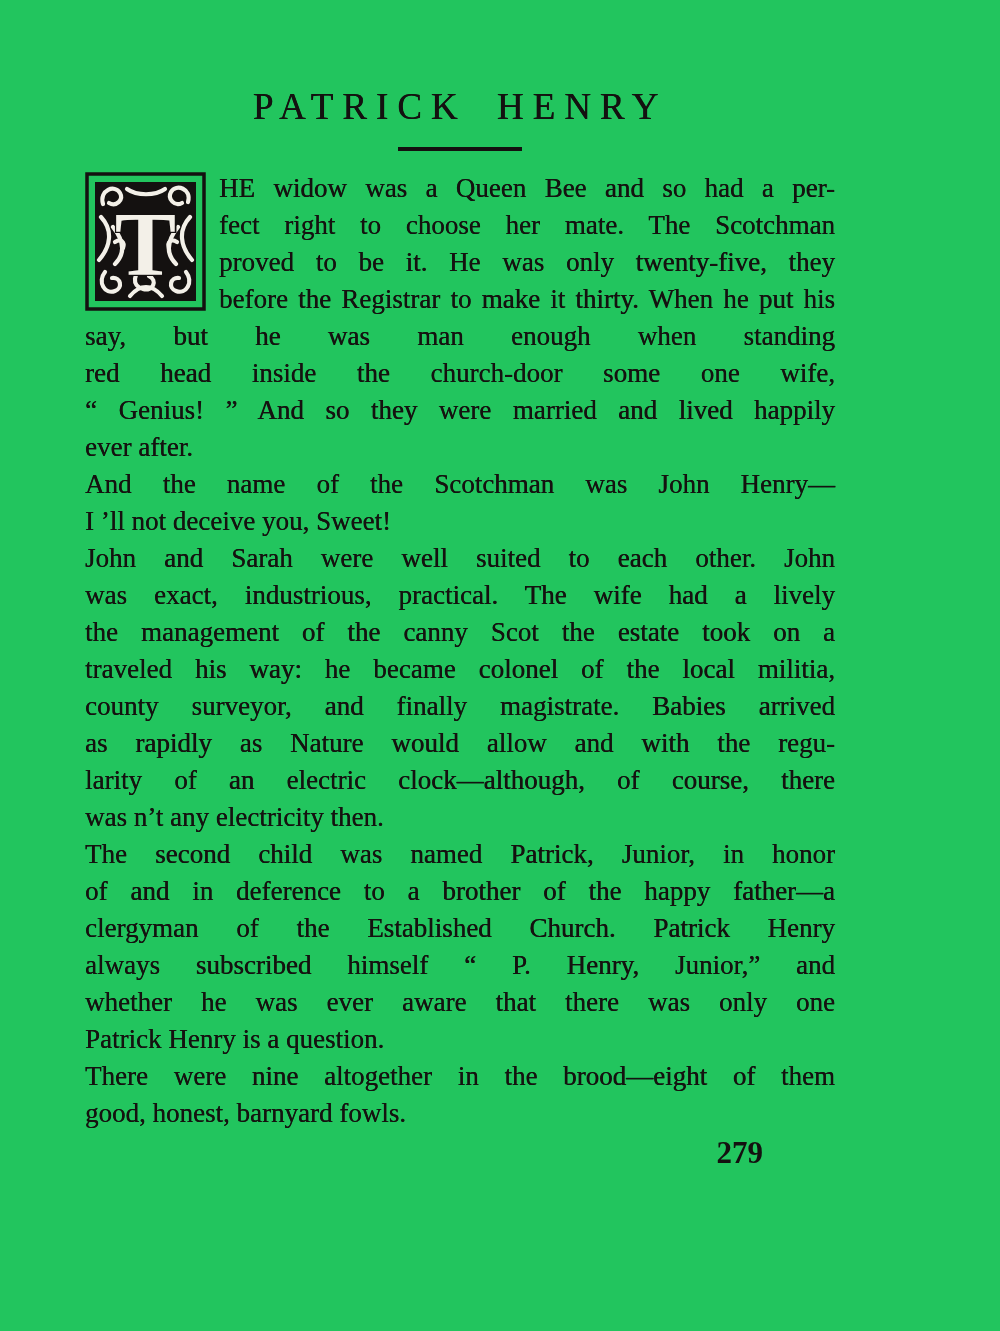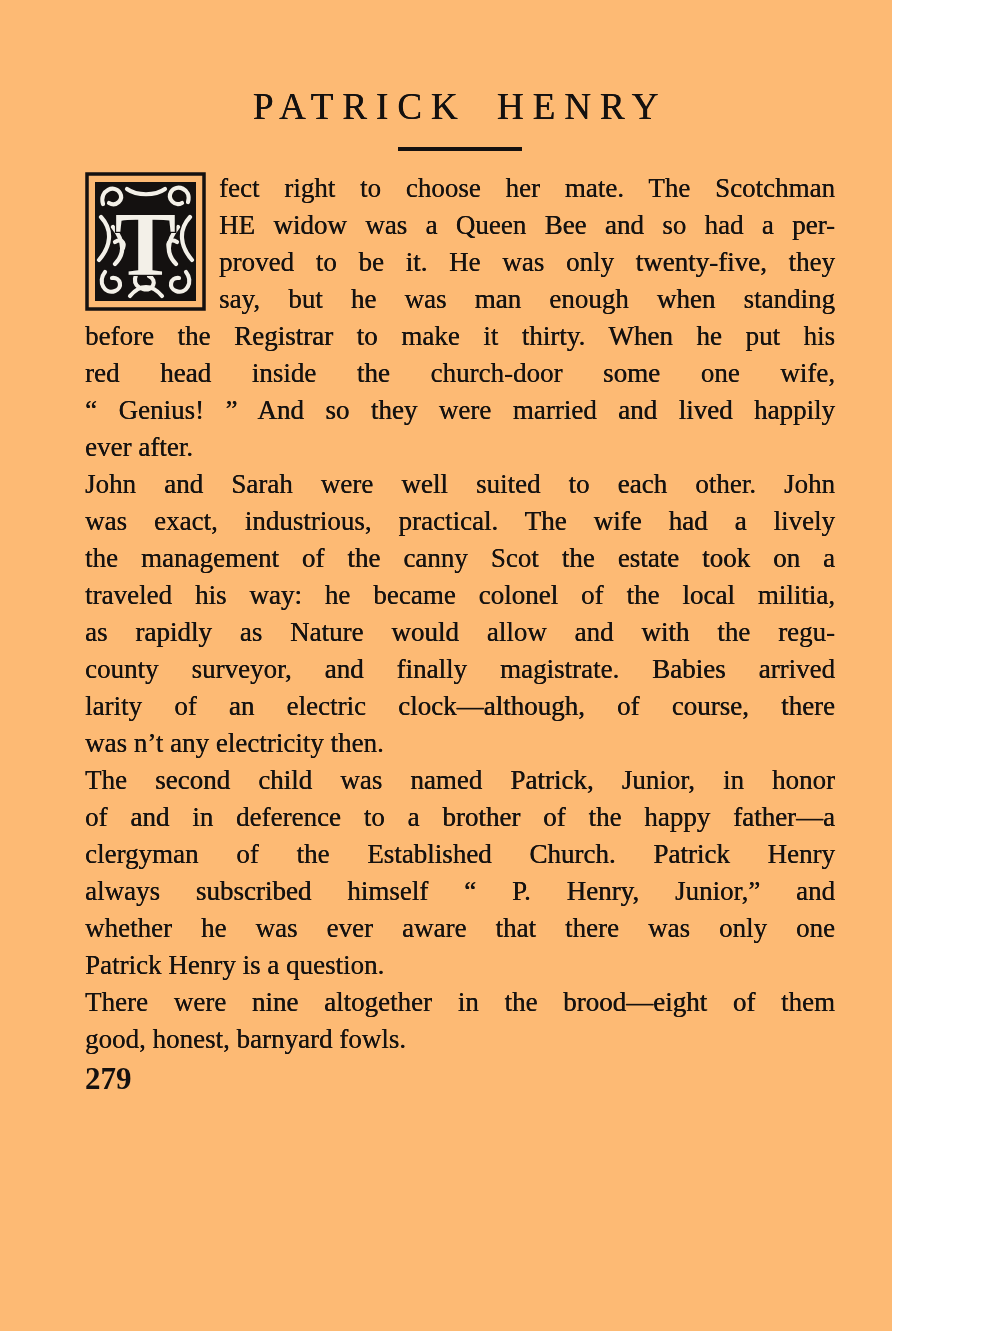--- a/index.html
+++ b/index.html
@@ -2,23 +2,23 @@
 <html><head>
 <meta charset="utf-8">
 <style>
   html, body {
     margin: 0;
     padding: 0;
     background: #ffffff;
   }
   .page {
     position: relative;
-    width: 892px;
+    width: 1000px;
     height: 1331px;
-    background: #fdba74;
+    background: #22c55e;
     color: #151210;
     font-family: "Liberation Serif", "DejaVu Serif", serif;
     overflow: hidden;
   }
   .column {
     margin-left: 85px;
     width: 750px;
     padding-top: 88px;
   }
   .title {
@@ -61,21 +61,21 @@
   .drop-cap {
     float: left;
     width: 121px;
     height: 139px;
     margin: 2px 13px 6px 0;
   }
   .drop-cap svg { display: block; width: 121px; height: 139px; }
   .page-number {
     margin-top: 3px;
     padding-right: 72px;
-    text-align: left;
+    text-align: right;
     font-size: 31px;
     line-height: 36px;
     font-weight: bold;
     color: #141110;
   }
 </style>
 </head>
 <body>
 
 <div class="page">
@@ -99,36 +99,40 @@
         <path d="M60,95 C48,100 46,114 58,117 C68,120 73,108 64,104"></path>
         <path d="M42,17 C52,24 70,24 80,17"></path>
         <path d="M30,70 C36,66 40,70 38,76"></path>
         <path d="M92,70 C86,66 82,70 84,76"></path>
         <path d="M28,55 C40,70 40,82 30,92"></path>
         <path d="M93,55 C81,70 81,82 91,92"></path>
       </g>
       <text x="60.5" y="103" text-anchor="middle" font-family="'Liberation Serif', serif" font-weight="bold" font-size="92" fill="#f3f0e8" stroke="#141110" stroke-width="2.5" paint-order="stroke">T</text>
     </svg>
   </span>
-<div class="line j">fect right to choose her mate. The Scotchman</div>
-          <div class="line j">HE widow was a Queen Bee and so had a per-</div>
+<div class="line j">HE widow was a Queen Bee and so had a per-</div>
+          <div class="line j">fect right to choose her mate. The Scotchman</div>
           <div class="line j">proved to be it. He was only twenty-five, they</div>
+          <div class="line j">before the Registrar to make it thirty. When he put his</div>
           <div class="line j">say, but he was man enough when standing</div>
-          <div class="line j">before the Registrar to make it thirty. When he put his</div>
           <div class="line j">red head inside the church-door some one wife,</div>
           <div class="line j">“ Genius! ” And so they were married and lived happily</div>
           <div class="line l">ever after.</div>
+        </div>
+        <div class="para">
+          <div class="line j">And the name of the Scotchman was John Henry—</div>
+          <div class="line l">I ’ll not deceive you, Sweet!</div>
         </div>
         <div class="para">
           <div class="line j">John and Sarah were well suited to each other. John</div>
           <div class="line j">was exact, industrious, practical. The wife had a lively</div>
           <div class="line j">the management of the canny Scot the estate took on a</div>
           <div class="line j">traveled his way: he became colonel of the local militia,</div>
+          <div class="line j">county surveyor, and finally magistrate. Babies arrived</div>
           <div class="line j">as rapidly as Nature would allow and with the regu-</div>
-          <div class="line j">county surveyor, and finally magistrate. Babies arrived</div>
           <div class="line j">larity of an electric clock—although, of course, there</div>
           <div class="line l">was n’t any electricity then.</div>
         </div>
         <div class="para">
           <div class="line j">The second child was named Patrick, Junior, in honor</div>
           <div class="line j">of and in deference to a brother of the happy father—a</div>
           <div class="line j">clergyman of the Established Church. Patrick Henry</div>
           <div class="line j">always subscribed himself “ P. Henry, Junior,” and</div>
           <div class="line j">whether he was ever aware that there was only one</div>
           <div class="line l">Patrick Henry is a question.</div>

